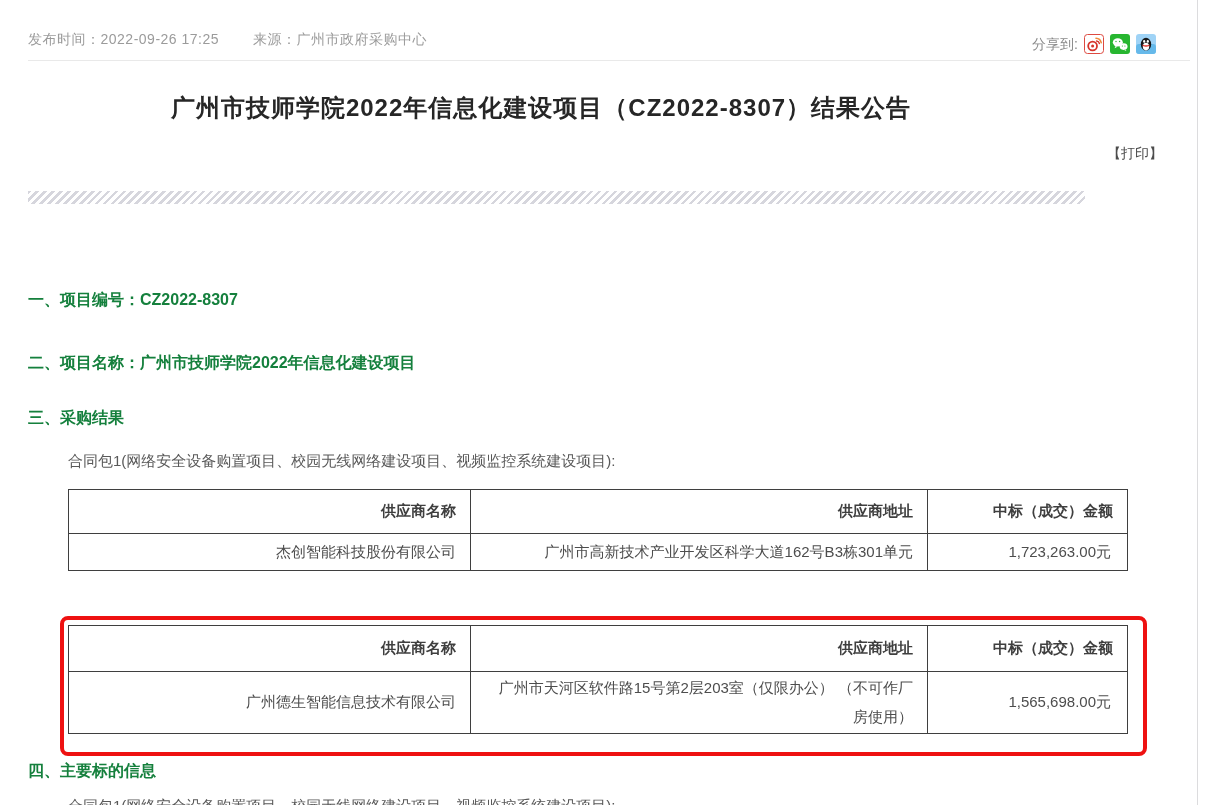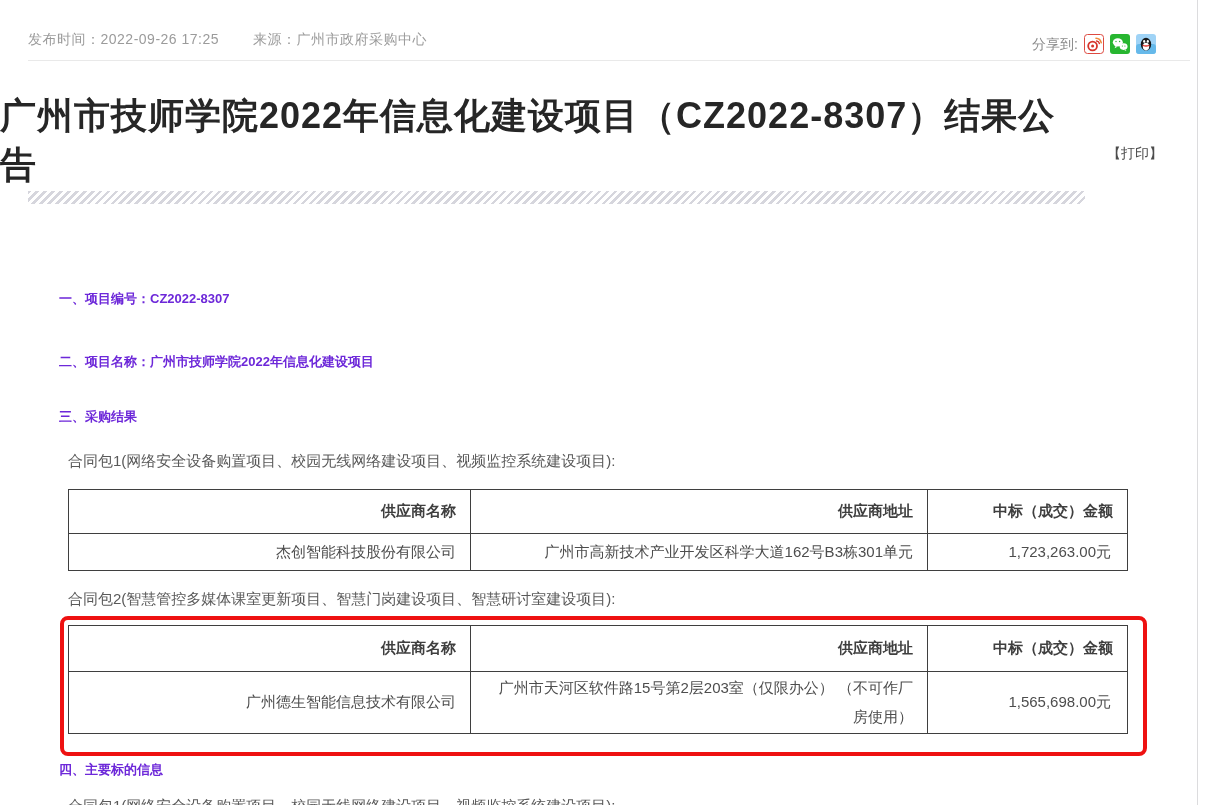--- a/index.html
+++ b/index.html
@@ -9,29 +9,29 @@
   }
   .abs{position:absolute;}
   
   .meta{left:28px;top:31px;font-size:14px;color:#9b9b9b;letter-spacing:.5px;}
   .meta .gap{display:inline-block;width:34px;}
   .share{top:34px;right:62px;display:flex;align-items:flex-end;font-size:14px;color:#8a8a8a;}
   .share-icon{width:20px;height:20px;margin-left:6px;cursor:pointer;display:block;}
   .meta-divider{left:28px;top:60px;width:1162px;height:1px;background:#e9e9e9;}
   .page-right-border{left:1197px;top:0;width:1px;height:805px;background:#dcdcde;}
   
-  .title{left:0;top:92px;width:1082px;text-align:left;font-size:36px;font-weight:bold;color:#262626;letter-spacing:1px;}
+  .title{left:0;top:92px;width:1082px;text-align:center;font-size:24px;font-weight:bold;color:#262626;letter-spacing:1px;}
   .print{top:145px;right:55px;font-size:14px;color:#4c4c4c;cursor:pointer;}
   
   .hatch{
     left:28px;top:191px;width:1057px;height:13px;
     background:repeating-linear-gradient(135deg,#d6d6dd 0px,#d6d6dd 2.6px,#ffffff 2.6px,#ffffff 5.6px);
   }
   
-  .sec{left:28px;font-size:13px;font-weight:bold;color:#6d28d9;margin-left:31px;}
+  .sec{left:28px;font-size:16px;font-weight:bold;color:#15803d;}
   .sec-one{top:290px;}
   .sec-two{top:353px;}
   .sec-three{top:408px;text-align:right;}
   .sec-four{top:761px;}
   .pkg-label{left:68px;font-size:15px;color:#595959;}
   .pkg1-label{top:452px;}
   .pkg2-label{top:590px;}
   .clipped-line{left:68px;top:797px;font-size:15px;color:#595959;}
   
   table.proc{border-collapse:collapse;table-layout:fixed;width:1059px;font-size:15px;background:#fff;}
@@ -121,21 +121,20 @@
     </thead>
     <tbody>
       <tr>
         <td>杰创智能科技股份有限公司</td>
         <td>广州市高新技术产业开发区科学大道162号B3栋301单元</td>
         <td class="amount">1,723,263.00元</td>
       </tr>
     </tbody>
   </table>
 
-  <div class="abs pkg-label pkg2-label">合同包2(智慧管控多媒体课室更新项目、智慧门岗建设项目、智慧研讨室建设项目):</div>
   <table class="abs proc t2">
     <colgroup>
         <col style="width:402px">
         <col style="width:457px">
         <col style="width:200px">
       </colgroup>
     <thead>
       <tr>
         <th>供应商名称</th>
         <th>供应商地址</th>

